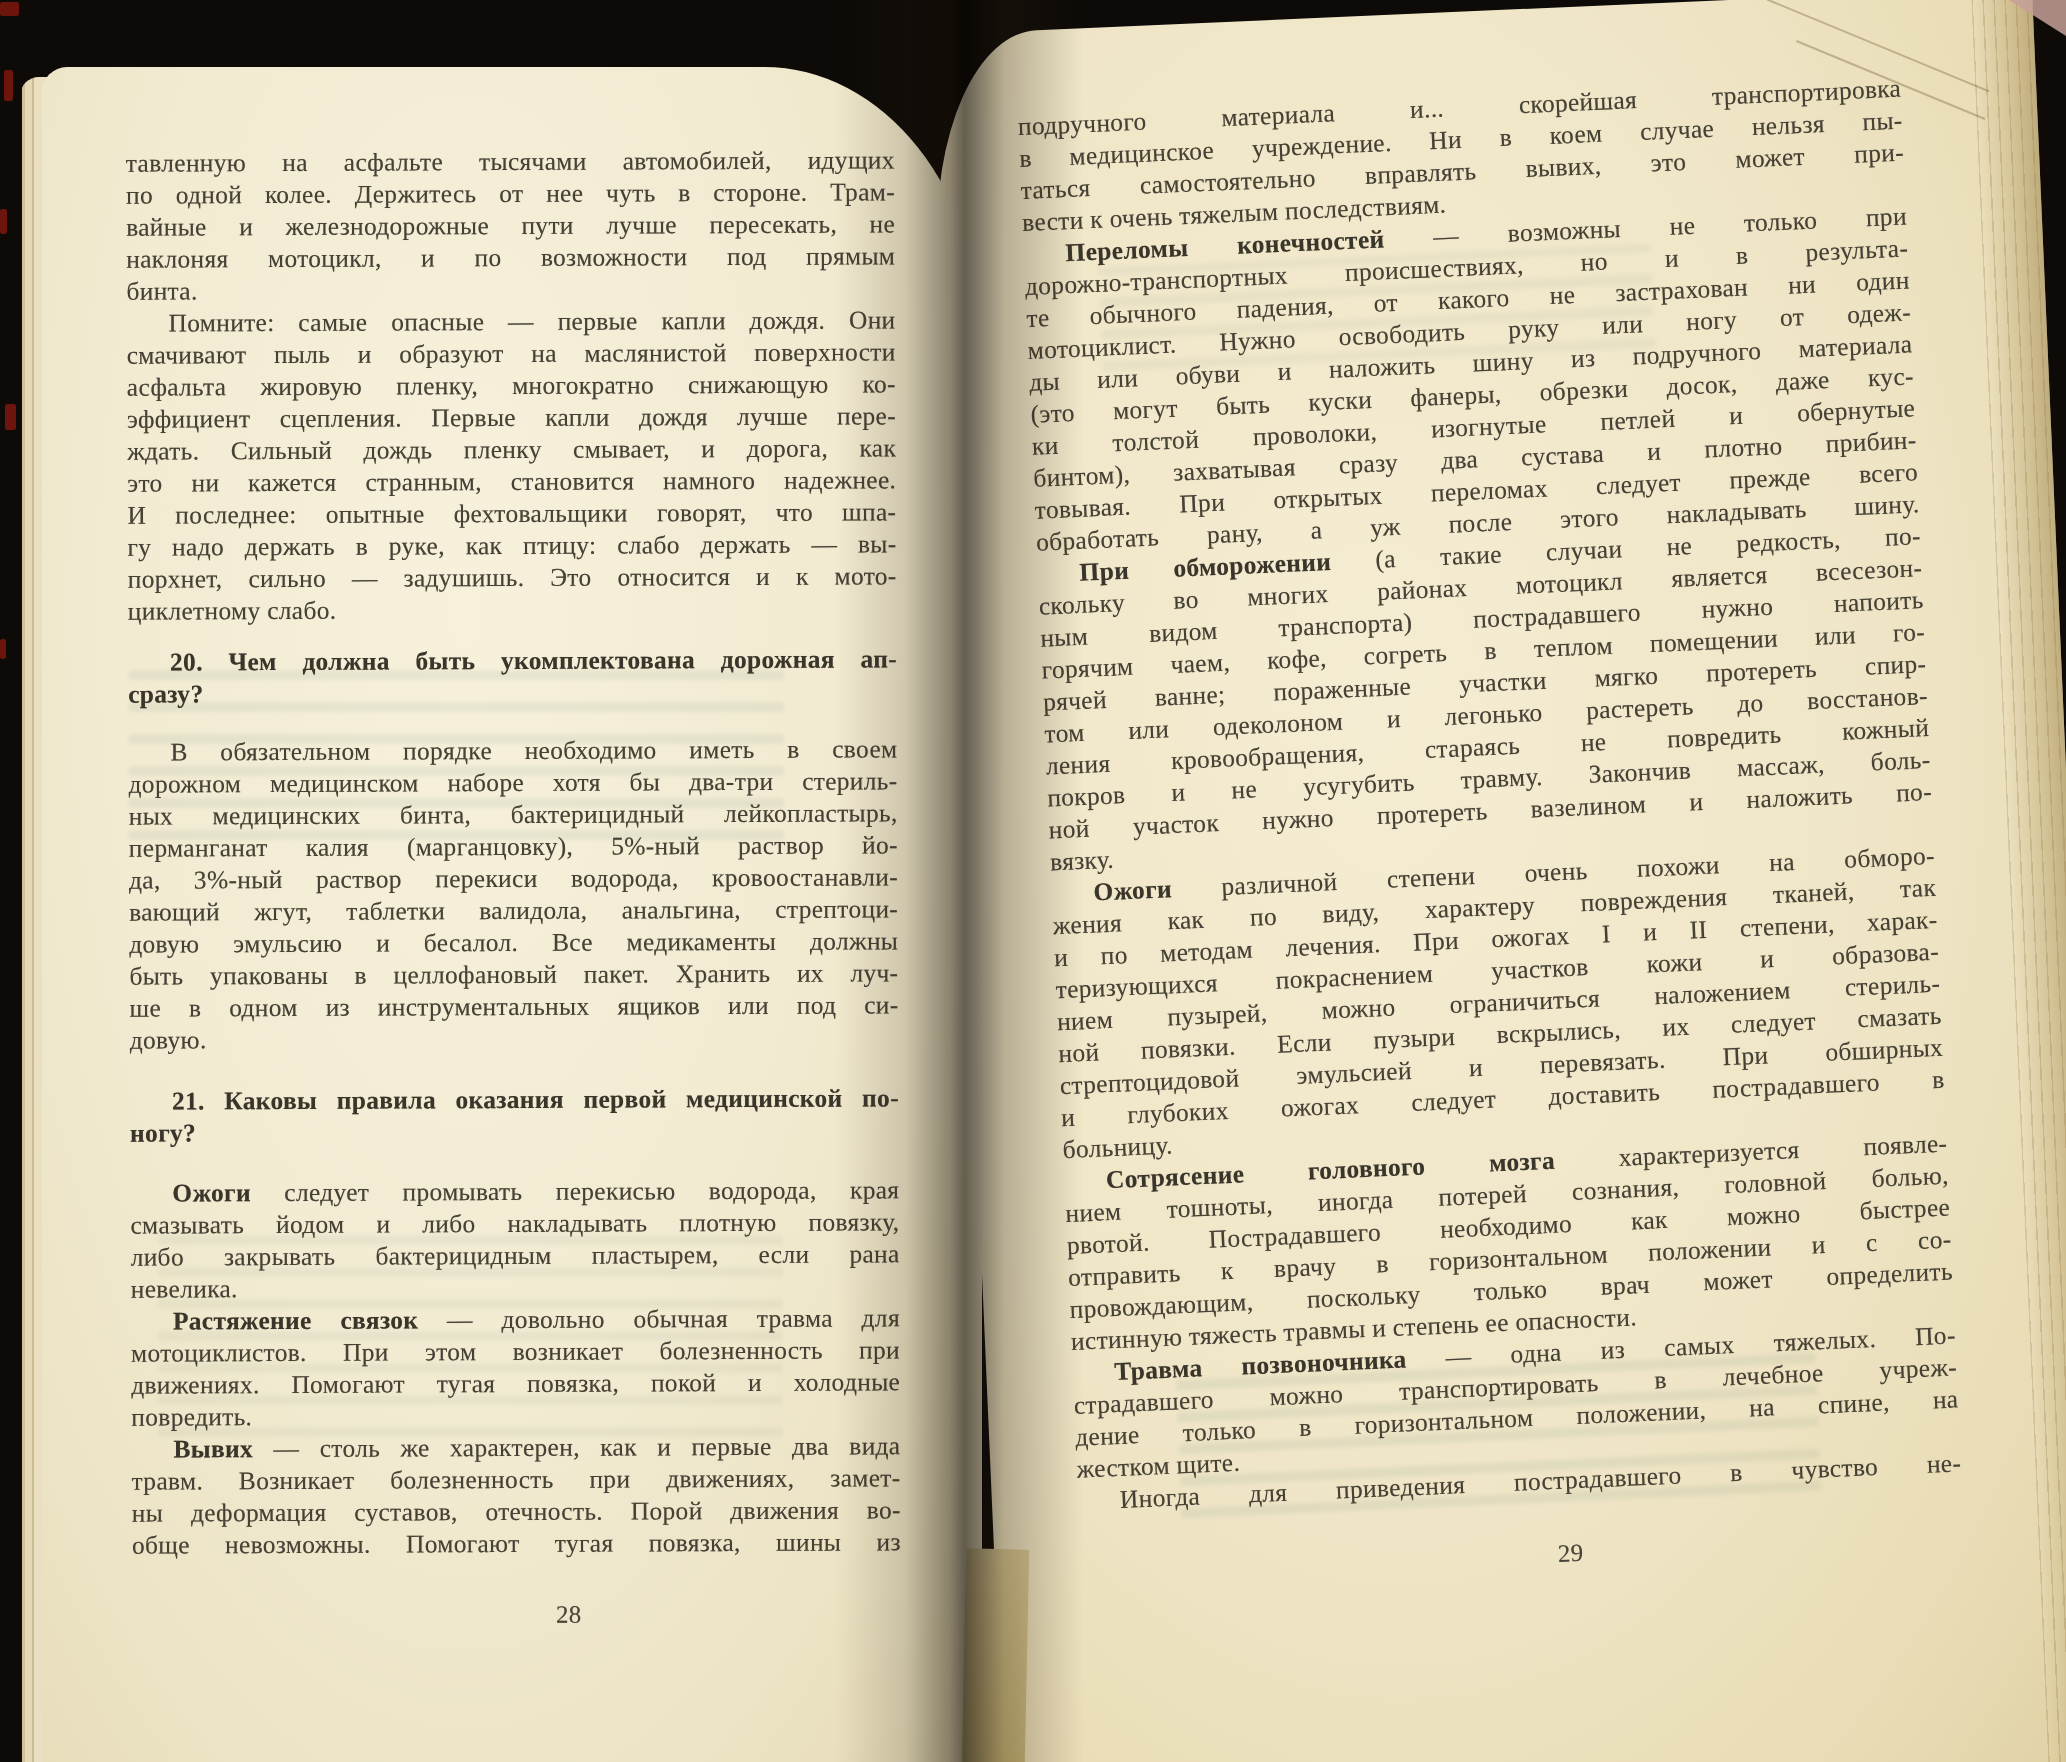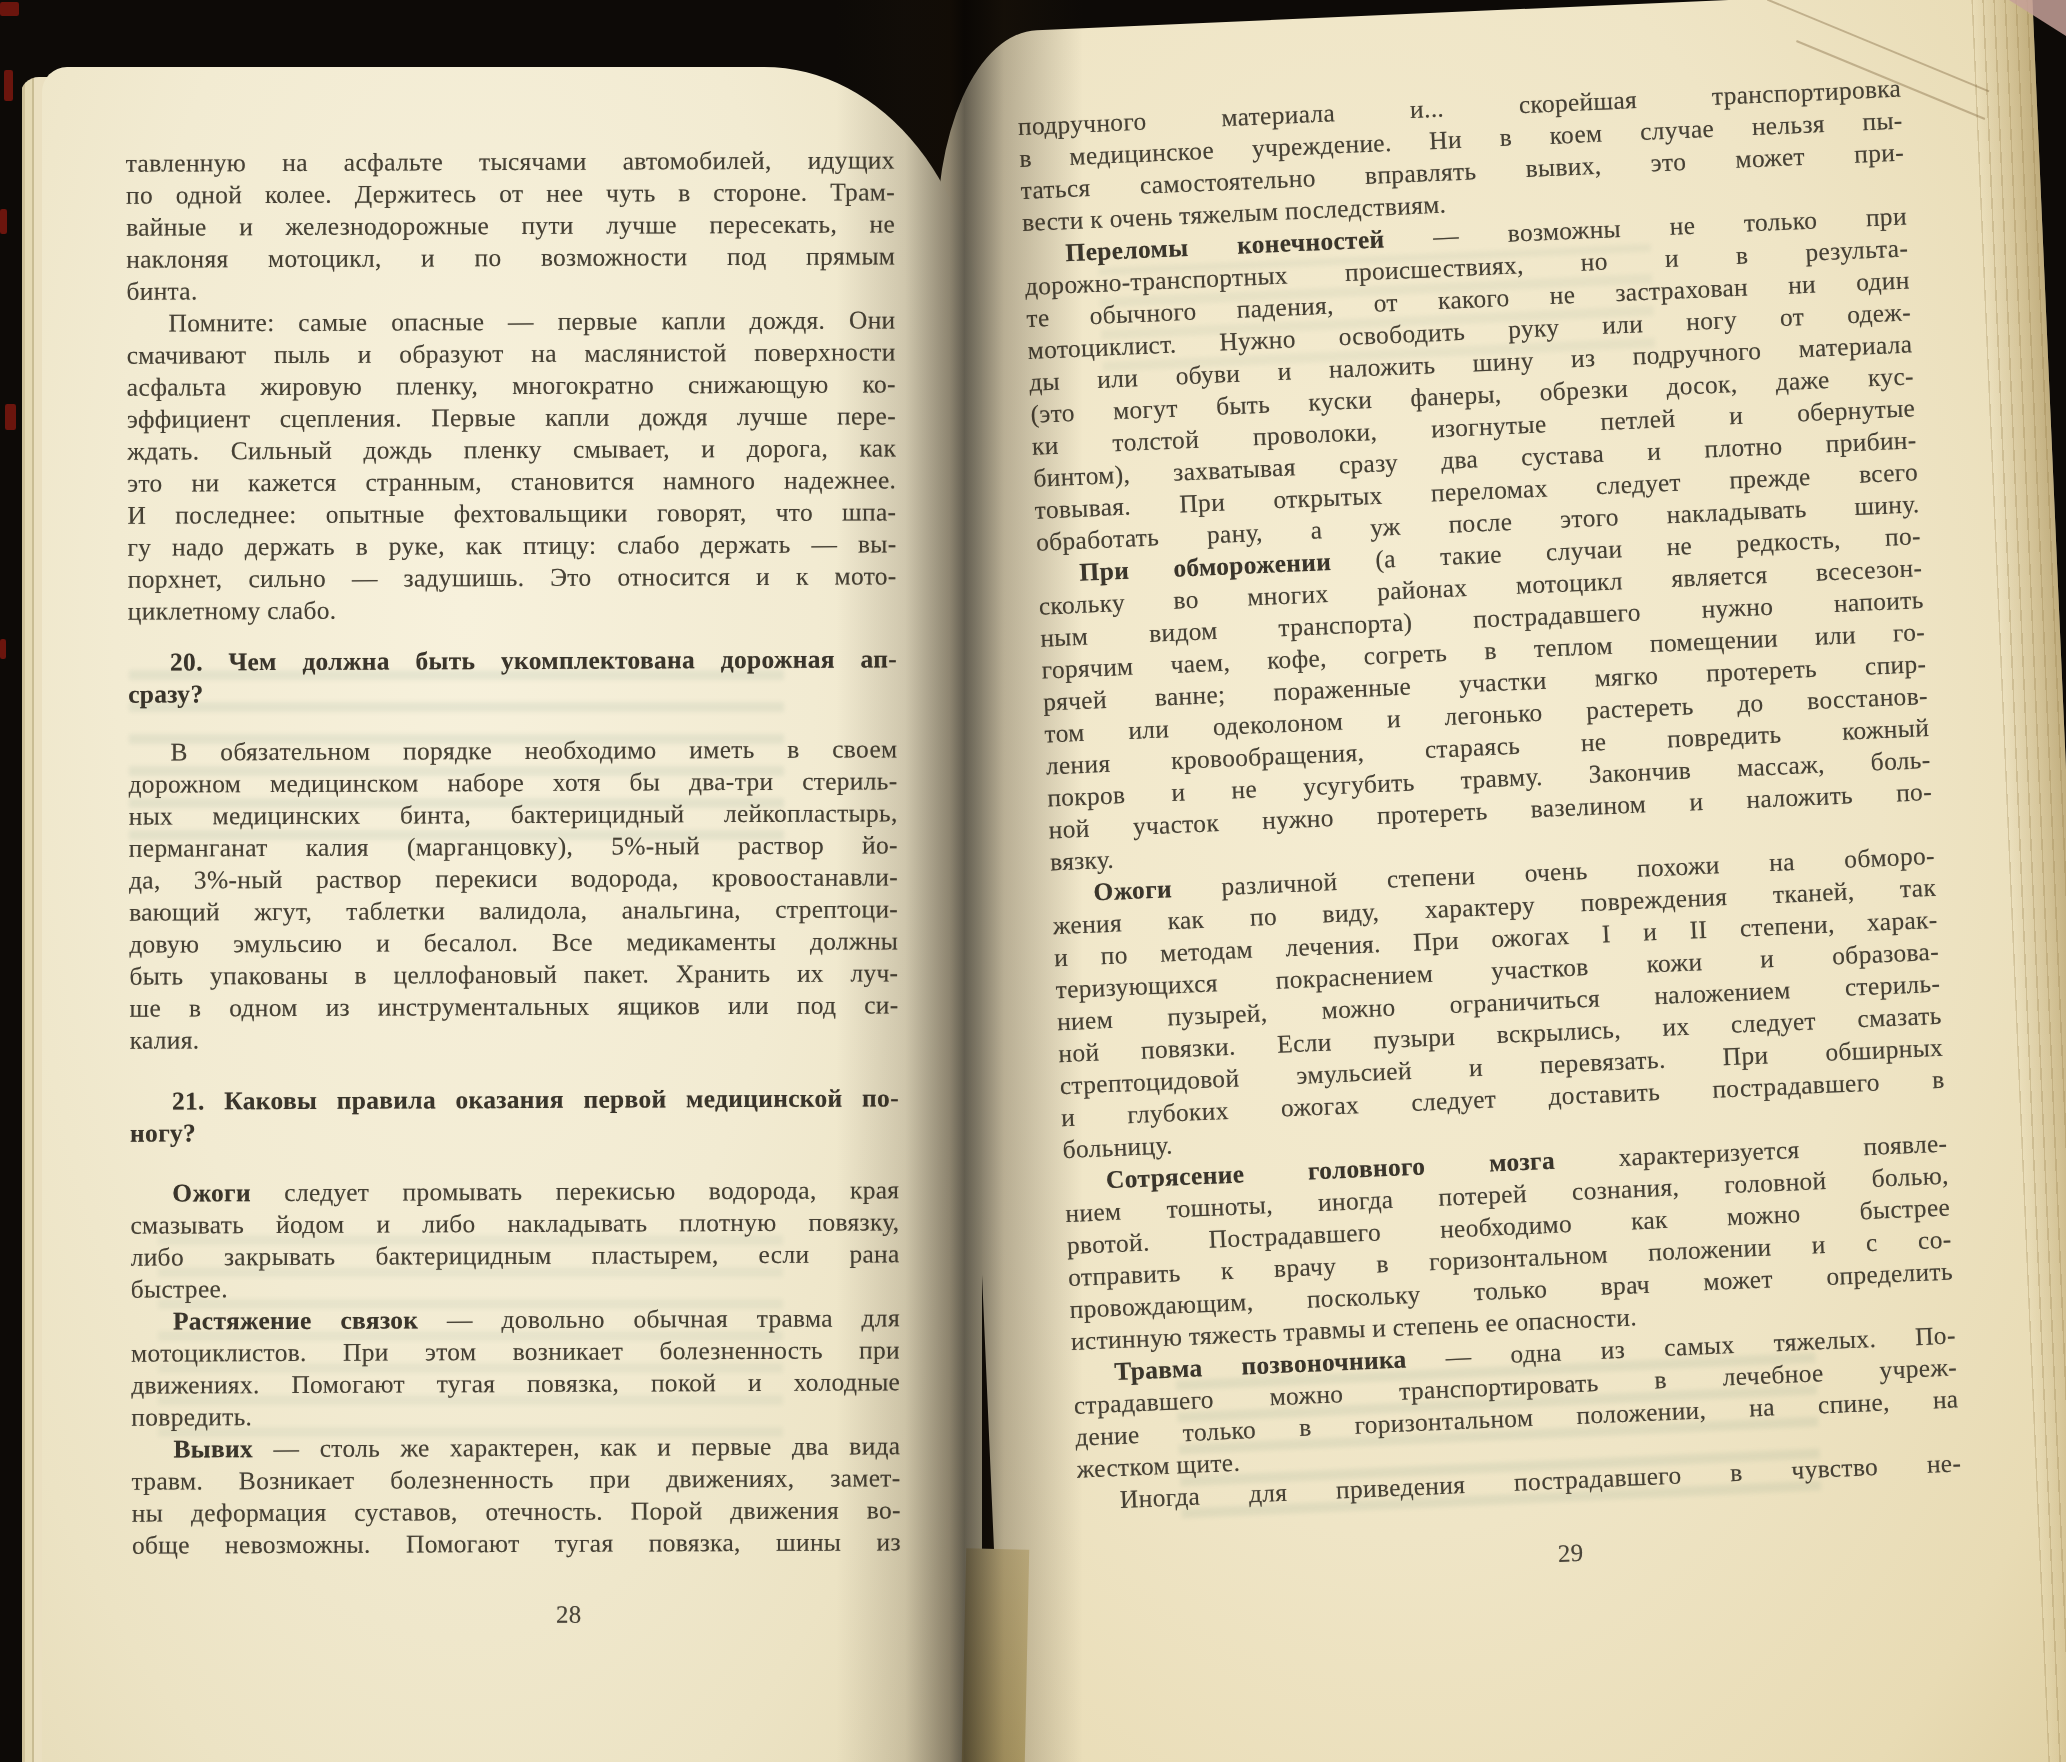--- a/index.html
+++ b/index.html
@@ -203,31 +203,31 @@
         <div class="block" style="margin-top: 26px;">
           <div class="line ind"><span>В обязательном порядке необходимо иметь в своем</span></div>
           <div class="line"><span>дорожном медицинском наборе хотя бы два-три стериль-</span></div>
           <div class="line"><span>ных медицинских бинта, бактерицидный лейкопластырь,</span></div>
           <div class="line"><span>перманганат калия (марганцовку), 5%-ный раствор йо-</span></div>
           <div class="line"><span>да, 3%-ный раствор перекиси водорода, кровоостанавли-</span></div>
           <div class="line"><span>вающий жгут, таблетки валидола, анальгина, стрептоци-</span></div>
           <div class="line"><span>довую эмульсию и бесалол. Все медикаменты должны</span></div>
           <div class="line"><span>быть упакованы в целлофановый пакет. Хранить их луч-</span></div>
           <div class="line"><span>ше в одном из инструментальных ящиков или под си-</span></div>
-          <div class="line end"><span>калия.</span></div>
+          <div class="line end"><span>довую.</span></div>
         </div>
         <div class="block boldblock" style="margin-top: 29px;">
           <div class="line ind"><span>21. Каковы правила оказания первой медицинской по-</span></div>
           <div class="line end"><span>ногу?</span></div>
         </div>
         <div class="block" style="margin-top: 28px;">
           <div class="line ind"><span class="b">Ожоги</span><span> следует промывать перекисью водорода, края</span></div>
           <div class="line"><span>смазывать йодом и либо накладывать плотную повязку,</span></div>
           <div class="line"><span>либо закрывать бактерицидным пластырем, если рана</span></div>
-          <div class="line end"><span>быстрее.</span></div>
+          <div class="line end"><span>невелика.</span></div>
         </div>
         <div class="block">
           <div class="line ind"><span class="b">Растяжение связок</span><span> — довольно обычная травма для</span></div>
           <div class="line"><span>мотоциклистов. При этом возникает болезненность при</span></div>
           <div class="line"><span>движениях. Помогают тугая повязка, покой и холодные</span></div>
           <div class="line end"><span>повредить.</span></div>
         </div>
         <div class="block">
           <div class="line ind"><span class="b">Вывих</span><span> — столь же характерен, как и первые два вида</span></div>
           <div class="line"><span>травм. Возникает болезненность при движениях, замет-</span></div>

